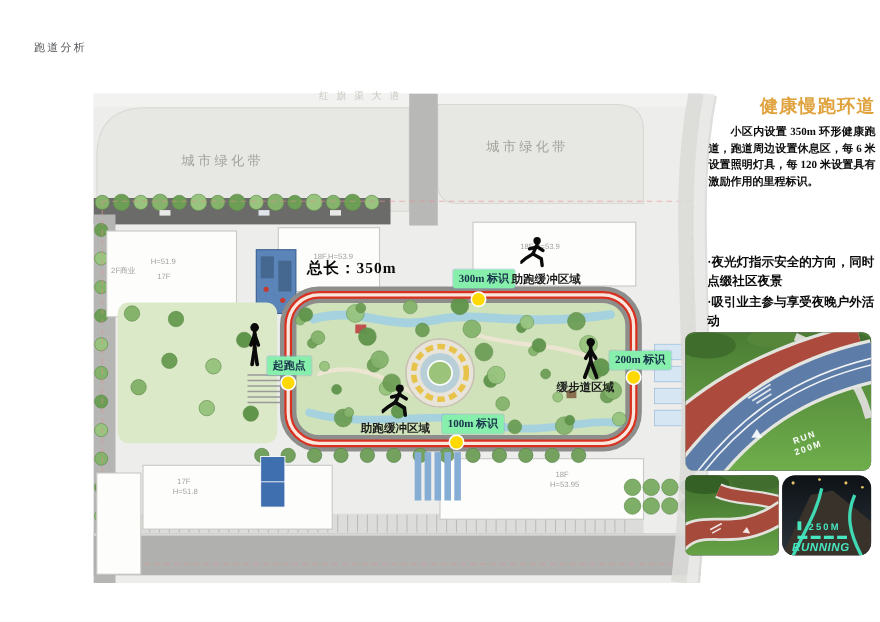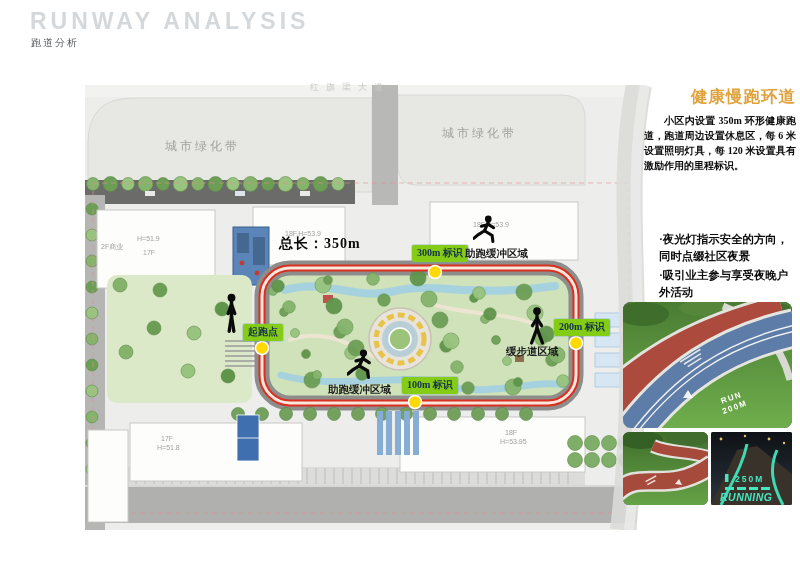--- a/index.html
+++ b/index.html
@@ -7,48 +7,47 @@
          font-family:"Liberation Sans","DejaVu Sans",sans-serif;}
   .abs{position:absolute;}
   
   .title-en{left:30px;top:8px;font-size:23px;font-weight:bold;letter-spacing:4px;color:#d4d8db;}
   .title-zh{left:31px;top:36px;font-size:10px;color:#53565a;letter-spacing:2px;}
   
   #map{left:85px;top:85px;width:552px;height:445px;background:#ededec;}
   #map svg{position:absolute;left:0;top:0;}
   .map-label{position:absolute;white-space:nowrap;font-family:"Liberation Serif","DejaVu Serif",serif;}
   .belt-label{font-size:12px;color:#a3a39d;letter-spacing:3px;}
-  .road-label{font-size:9px;color:#c9c9c5;letter-spacing:7px;margin-left:20px;}
+  .road-label{font-size:9px;color:#c9c9c5;letter-spacing:7px;}
   .bld-label{font-size:7px;color:#a0a09c;line-height:1.25;font-family:"Liberation Sans",sans-serif;}
   .total-label{font-size:14px;font-weight:bold;color:#0c0c0c;letter-spacing:1px;}
   .zone-label{font-size:10.5px;font-weight:bold;color:#1b1b1b;}
-  .marker-chip{font-size:10px;font-weight:bold;color:#16324a;background:#84cc16;
+  .marker-chip{font-size:10px;font-weight:bold;color:#16324a;background:#86efac;
                padding:1px 5px 2px 5px;border-radius:2px;box-shadow:0 0 0 1px rgba(120,170,200,.35);}
   .person{position:absolute;}
   .person svg{position:static;}
   
   .sb-heading{left:648px;top:86px;width:148px;text-align:right;font-size:16.5px;font-weight:bold;
               color:#dfa23c;letter-spacing:1px;font-family:"Liberation Serif","DejaVu Serif",serif;}
   .sb-para{left:644px;top:113px;width:152px;font-size:10px;font-weight:700;line-height:1.5;
            text-align:justify;text-indent:2em;color:#0c0c0c;
            font-family:"Liberation Serif","DejaVu Serif",serif;}
   .sb-bullets{left:643px;top:231px;width:155px;font-size:11.4px;font-weight:700;line-height:1.45;
               color:#0c0c0c;font-family:"Liberation Serif","DejaVu Serif",serif;}
-  .sb-bullets div{margin-bottom:3px;padding-left:16px;}
+  .sb-bullets div{margin-bottom:3px;}
   .photo{overflow:hidden;background:#444;}
   #photo1{left:623px;top:302px;width:169px;height:126px;border-radius:8px;}
   #photo2{left:623px;top:432px;width:85px;height:73px;border-radius:6px;}
-  #photo3{left:711px;top:432px;width:81px;height:73px;border-radius:2px;}
+  #photo3{left:711px;top:432px;width:81px;height:73px;border-radius:12px;}
 </style>
 </head>
 <body>
 
 <div id="stage">
 
-  <div class="abs title-en">RUNWAY ANALYSIS</div>
   <div class="abs title-zh">跑道分析</div>
 
   <div id="map" class="abs">
     <svg width="552" height="445" viewBox="0 0 552 445">
 
       <rect x="0" y="0" width="552" height="12" fill="#f2f2f0"></rect>
 
       <path d="M 48 13 H 287 V 107 H 3 V 58 Q 3 13 48 13 Z" fill="#e7e7e4" stroke="#d8d8d4" stroke-width="1"></path>
       <path d="M 313 10 H 476 Q 500 10 500 34 V 100 H 331 Q 313 100 313 82 Z" fill="#e7e7e4" stroke="#d8d8d4" stroke-width="1"></path>
       <rect x="287" y="0" width="26" height="120" fill="#b8b8b6"></rect>

